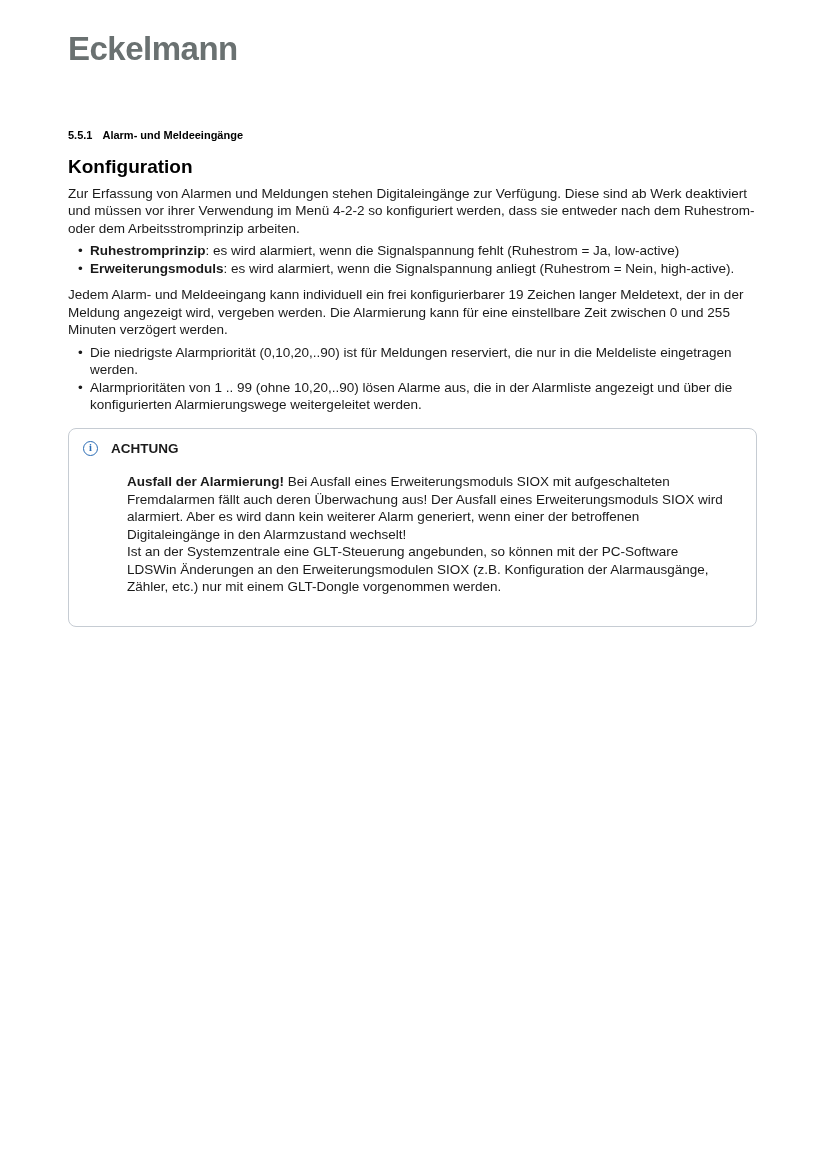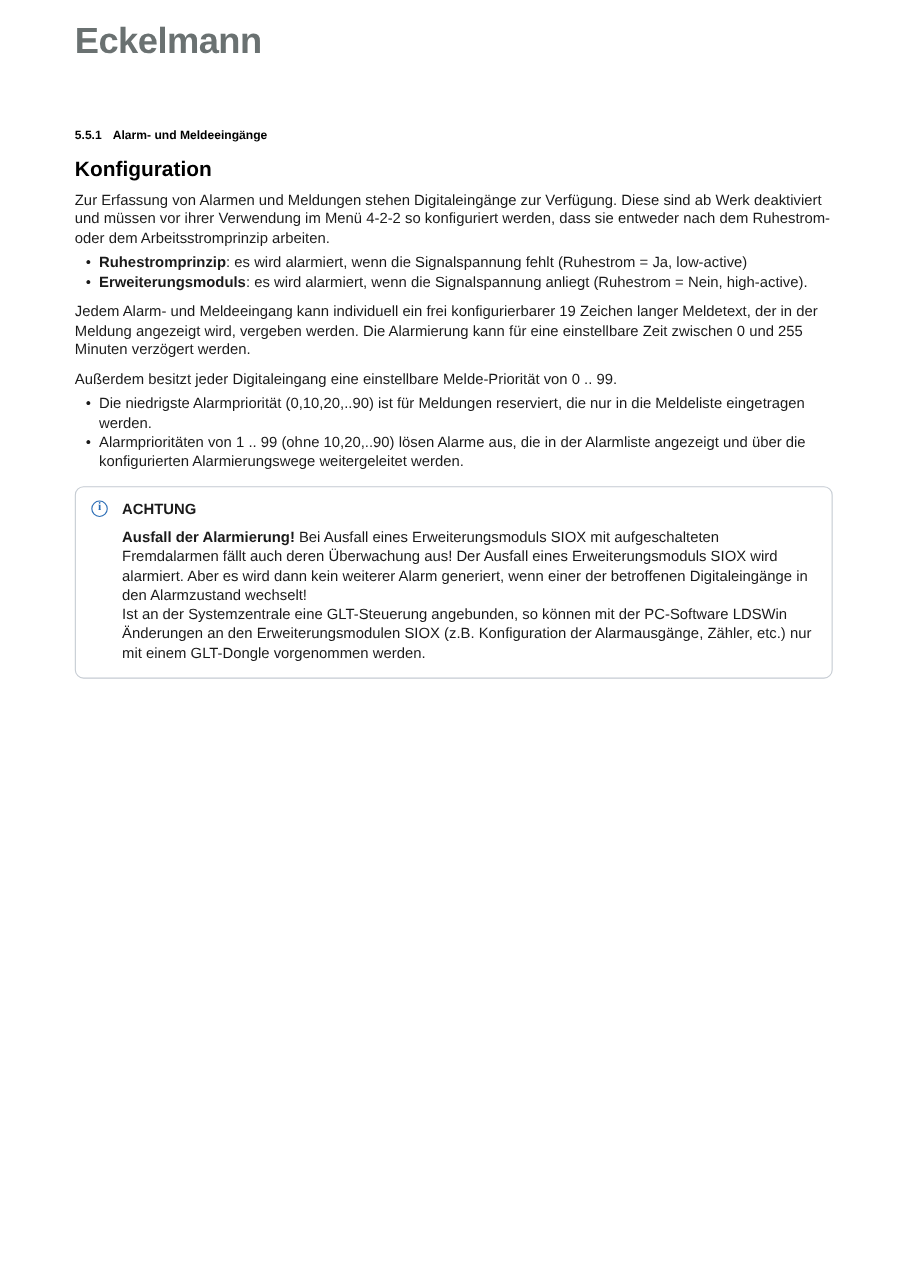--- a/index.html
+++ b/index.html
@@ -13,21 +13,21 @@
   html, body { background: #ffffff; }
   body {
     font-family: "Liberation Sans", "DejaVu Sans", sans-serif;
     color: var(--text);
   }
   .page {
     position: relative;
     width: 827px;
     height: 1021px;
     background: #ffffff;
-    padding: 20px 70px 0 68px;
+    padding: 32px 70px 0 68px;
     overflow: hidden;
   }
   .logo {
     font-size: 33px;
     font-weight: bold;
     letter-spacing: -0.5px;
     color: var(--logo);
     line-height: 34px;
   }
   .content {
@@ -97,21 +97,21 @@
     display: inline-block;
   }
   .notice-title {
     margin-left: 13px;
     font-weight: bold;
   }
   .notice-body {
     margin-left: 28px;
     margin-top: 8px;
   }
-  .notice-body p { margin: 0; }
+  .notice-body p { margin: 16px; }
   .footer {
     position: absolute;
     left: 68px;
     right: 70px;
     top: 1113px;
     display: flex;
     font-size: 16px;
     line-height: 17px;
   }
   .footer .f-left  { flex: 1; text-align: left; }
@@ -135,21 +135,20 @@
 
     <p><span>Zur Erfassung von Alarmen und Meldungen stehen Digitaleingänge zur Verfügung. Diese sind ab Werk deaktiviert und müssen vor ihrer Verwendung im Menü 4-2-2 so konfiguriert werden, dass sie entweder nach dem Ruhestrom- oder dem Arbeitsstromprinzip arbeiten.</span></p>
 
     <ul class="bullets">
       <li><b>Ruhestromprinzip</b><span>: es wird alarmiert, wenn die Signalspannung fehlt (Ruhestrom = Ja, low-active)</span></li>
       <li><b>Erweiterungsmoduls</b><span>: es wird alarmiert, wenn die Signalspannung anliegt (Ruhestrom = Nein, high-active).</span></li>
     </ul>
 
     <p><span>Jedem Alarm- und Meldeeingang kann individuell ein frei konfigurierbarer 19 Zeichen langer Meldetext, der in der Meldung angezeigt wird, vergeben werden. Die Alarmierung kann für eine einstellbare Zeit zwischen 0 und 255 Minuten verzögert werden.</span></p>
 
-    <p><span>Außerdem besitzt jeder Digitaleingang eine einstellbare Melde-Priorität von 0 .. 99.</span></p>
 
     <ul class="bullets">
       <li>Die niedrigste Alarmpriorität (0,10,20,..90) ist für Meldungen reserviert, die nur in die Meldeliste eingetragen werden.</li>
       <li>Alarmprioritäten von 1 .. 99 (ohne 10,20,..90) lösen Alarme aus, die in der Alarmliste angezeigt und über die konfigurierten Alarmierungswege weitergeleitet werden.</li>
     </ul>
 
 
     <div class="notice">
       <div class="notice-header">
         <span class="info-icon">i</span>

